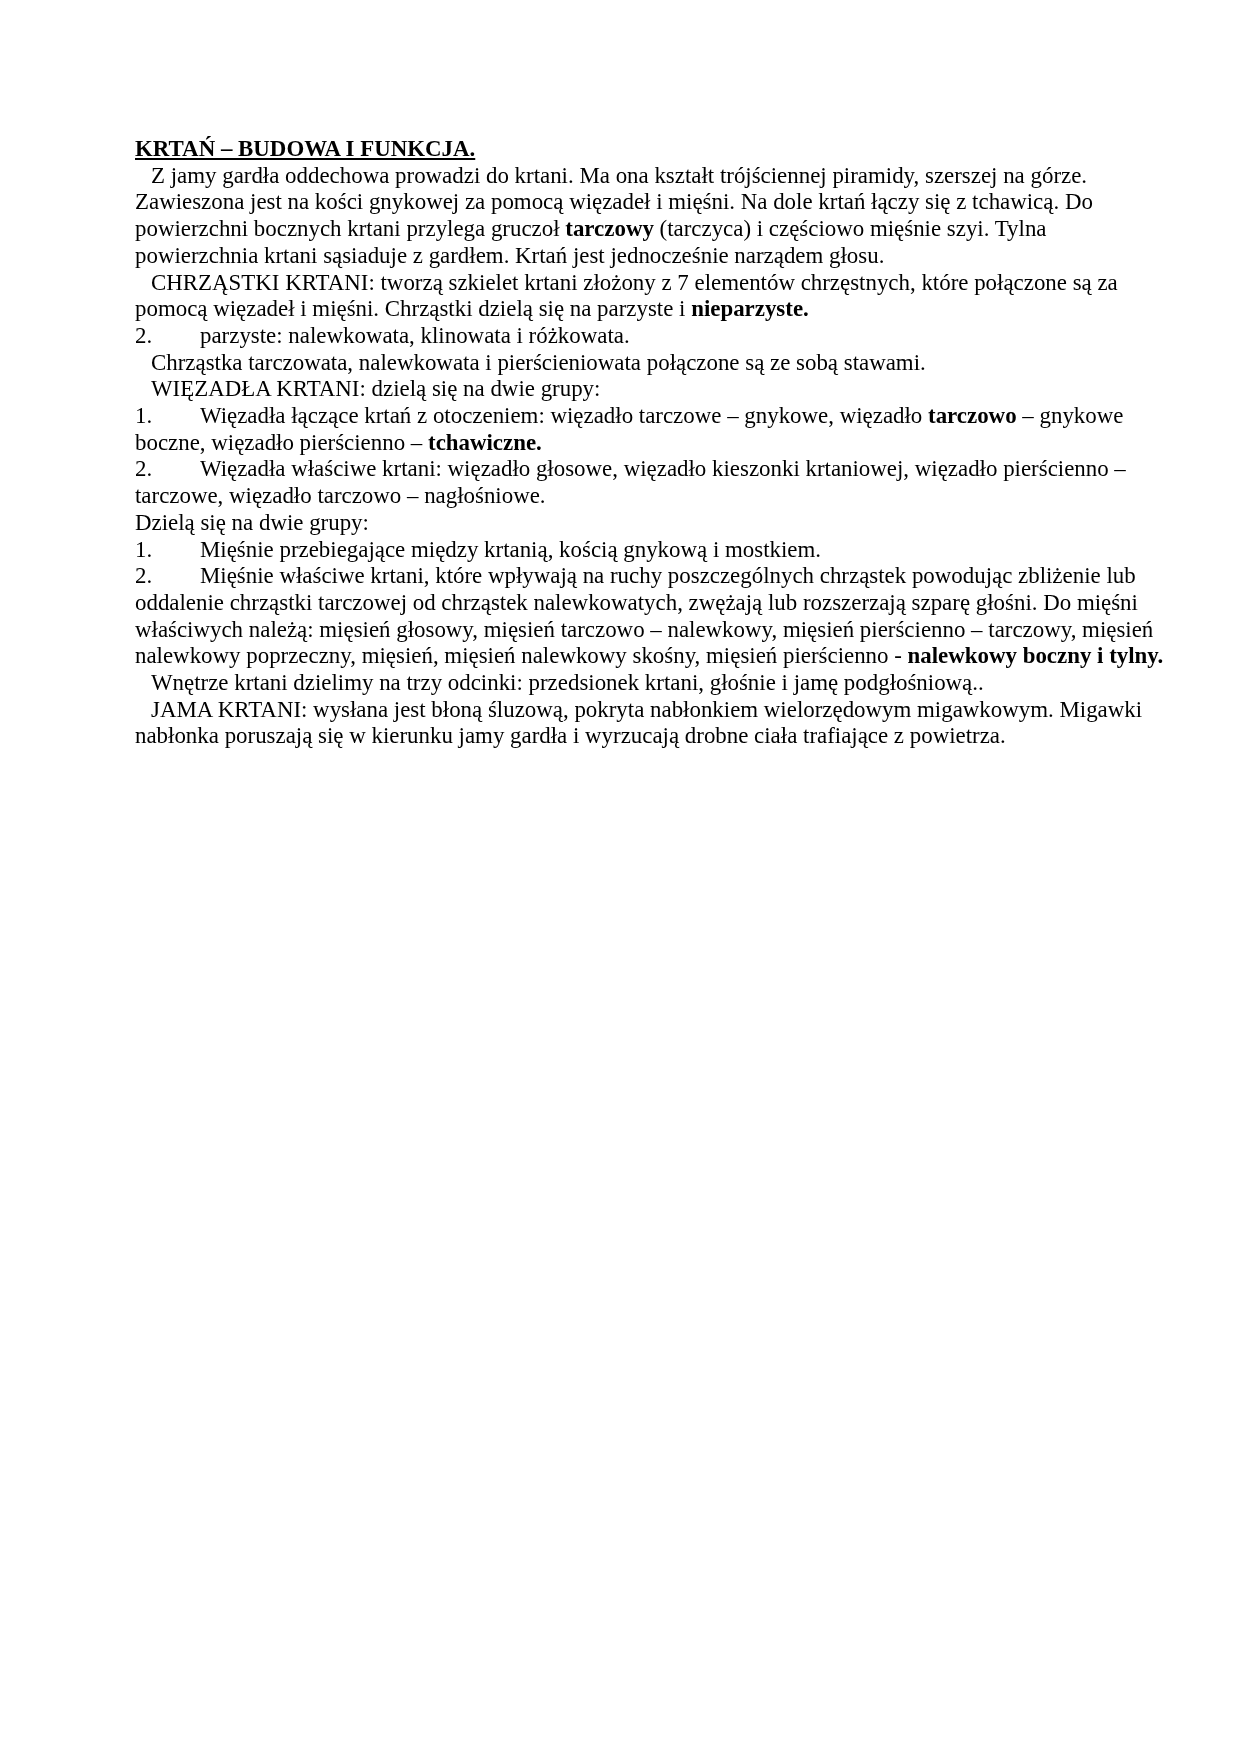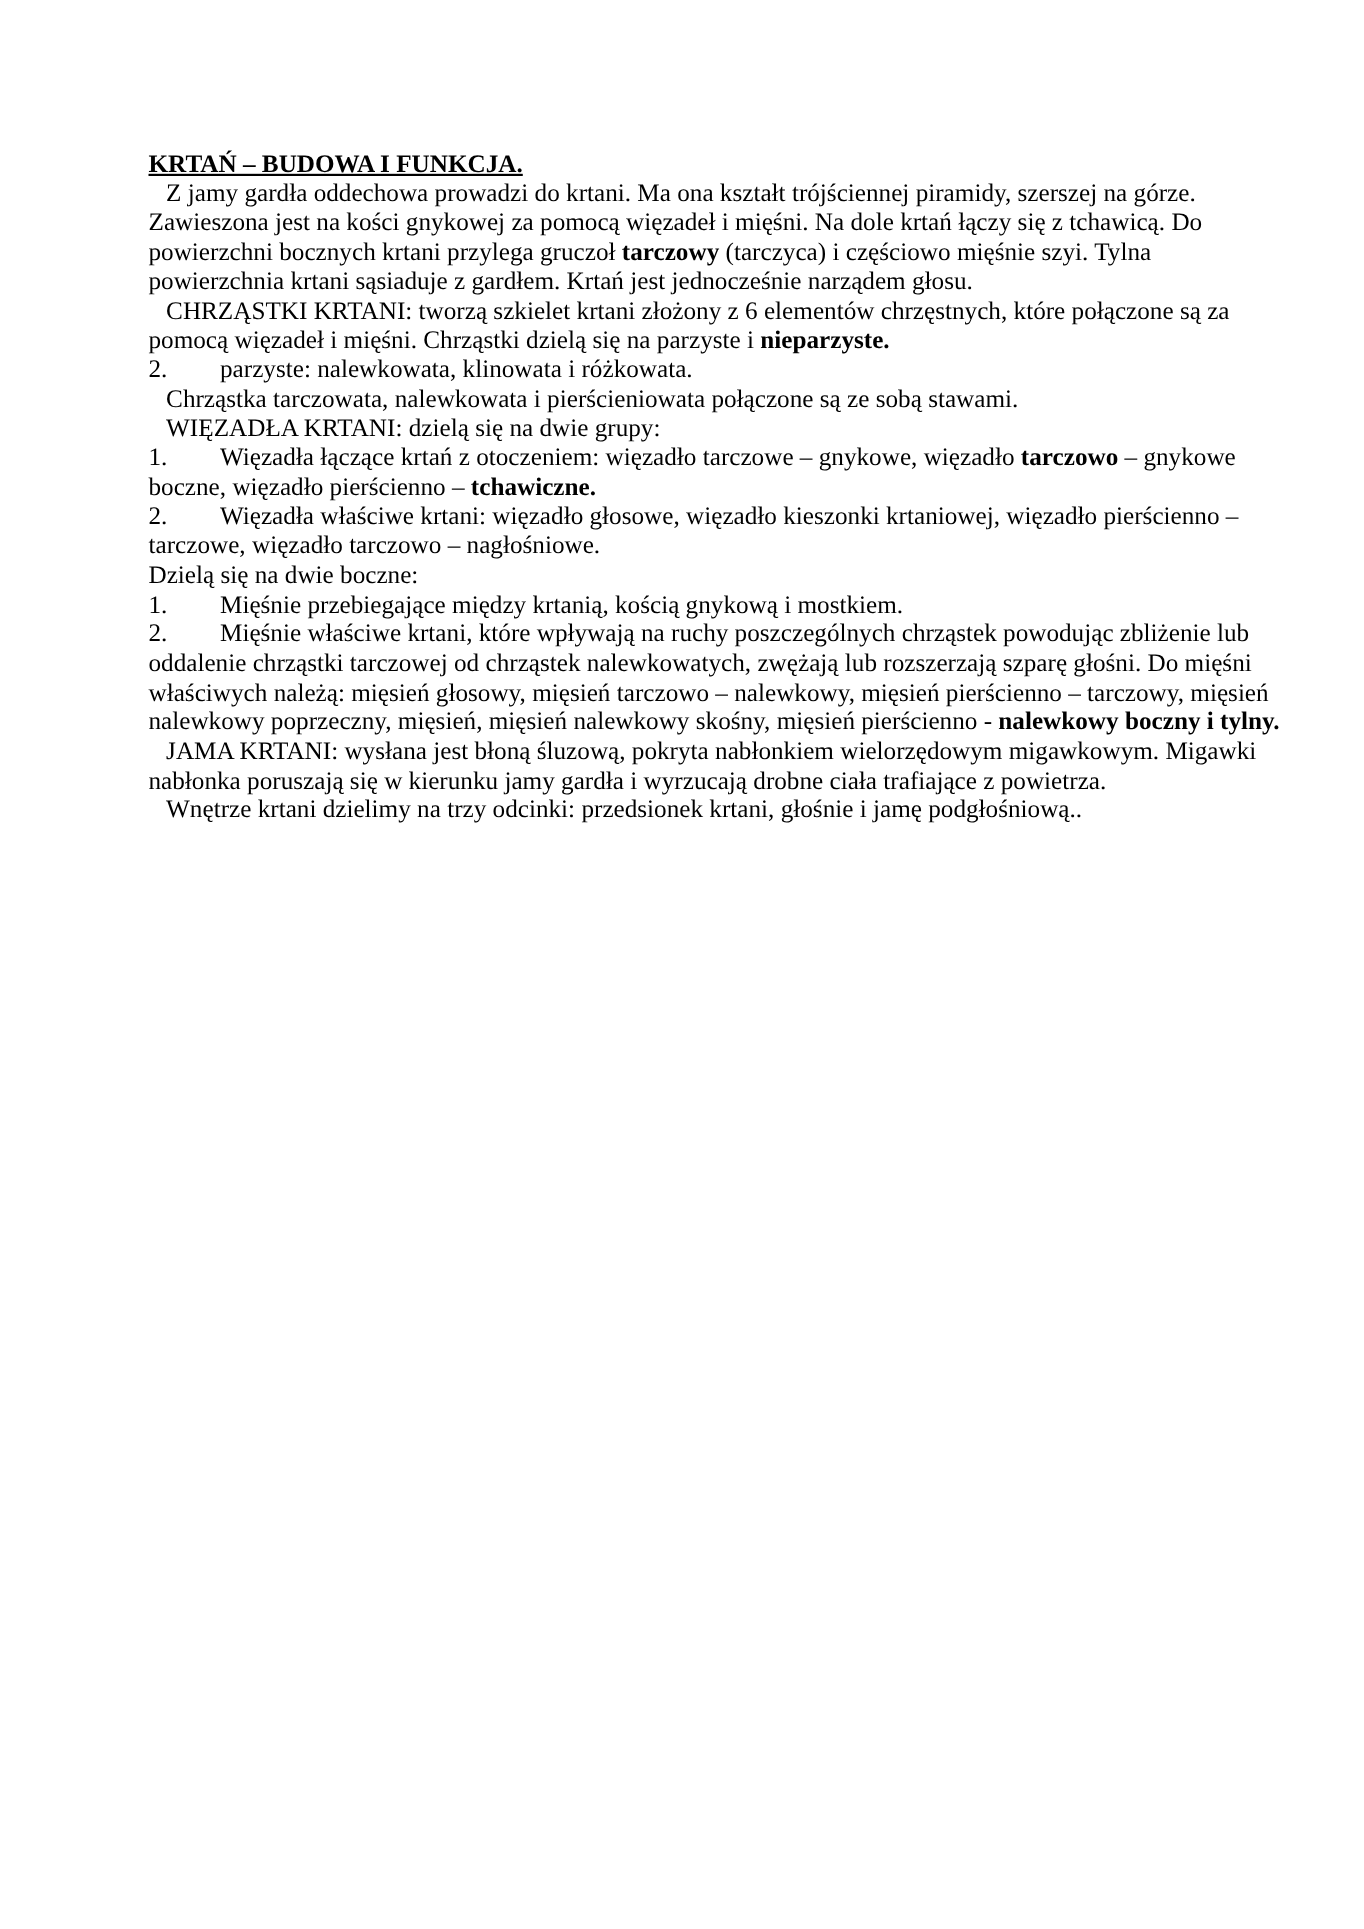--- a/index.html
+++ b/index.html
@@ -44,25 +44,25 @@
     font-weight: bold;
   }
 </style>
 </head>
 <body>
 
 <div class="page">
   <h1 class="doc-title">KRTAŃ – BUDOWA I FUNKCJA.</h1>
   <div class="doc-body">
       <p class="block indent"><span>Z jamy gardła oddechowa prowadzi do krtani. Ma ona kształt trójściennej piramidy, szerszej na górze. Zawieszona jest na kości gnykowej za pomocą więzadeł i mięśni. Na dole krtań łączy się z tchawicą. Do powierzchni bocznych krtani przylega gruczoł </span><span class="bold">tarczowy</span><span> (tarczyca) i częściowo mięśnie szyi. Tylna powierzchnia krtani sąsiaduje z gardłem. Krtań jest jednocześnie narządem głosu.</span></p>
-      <p class="block indent"><span>CHRZĄSTKI KRTANI: tworzą szkielet krtani złożony z 6 elementów chrzęstnych, które połączone są za pomocą więzadeł i mięśni. Chrząstki dzielą się na parzyste i </span><span class="bold">nieparzyste.</span></p>
+      <p class="block indent"><span>CHRZĄSTKI KRTANI: tworzą szkielet krtani złożony z 7 elementów chrzęstnych, które połączone są za pomocą więzadeł i mięśni. Chrząstki dzielą się na parzyste i </span><span class="bold">nieparzyste.</span></p>
       <p class="block"><span class="num">2.</span><span>parzyste: nalewkowata, klinowata i różkowata.</span></p>
       <p class="block indent"><span>Chrząstka tarczowata, nalewkowata i pierścieniowata połączone są ze sobą stawami.</span></p>
       <p class="block indent"><span>WIĘZADŁA KRTANI: dzielą się na dwie grupy:</span></p>
       <p class="block"><span class="num">1.</span><span>Więzadła łączące krtań z otoczeniem: więzadło tarczowe – gnykowe, więzadło </span><span class="bold">tarczowo</span><span> – gnykowe boczne, więzadło pierścienno – </span><span class="bold">tchawiczne.</span></p>
       <p class="block"><span class="num">2.</span><span>Więzadła właściwe krtani: więzadło głosowe, więzadło kieszonki krtaniowej, więzadło pierścienno – tarczowe, więzadło tarczowo – nagłośniowe.</span></p>
-      <p class="block"><span>Dzielą się na dwie boczne:</span></p>
+      <p class="block"><span>Dzielą się na dwie grupy:</span></p>
       <p class="block"><span class="num">1.</span><span>Mięśnie przebiegające między krtanią, kością gnykową i mostkiem.</span></p>
       <p class="block"><span class="num">2.</span><span>Mięśnie właściwe krtani, które wpływają na ruchy poszczególnych chrząstek powodując zbliżenie lub oddalenie chrząstki tarczowej od chrząstek nalewkowatych, zwężają lub rozszerzają szparę głośni. Do mięśni właściwych należą: mięsień głosowy, mięsień tarczowo – nalewkowy, mięsień pierścienno – tarczowy, mięsień nalewkowy poprzeczny, mięsień, mięsień nalewkowy skośny, mięsień pierścienno - </span><span class="bold">nalewkowy boczny i tylny.</span></p>
+      <p class="block indent"><span>Wnętrze krtani dzielimy na trzy odcinki: przedsionek krtani, głośnie i jamę podgłośniową..</span></p>
       <p class="block indent"><span>JAMA KRTANI: wysłana jest błoną śluzową, pokryta nabłonkiem wielorzędowym migawkowym. Migawki nabłonka poruszają się w kierunku jamy gardła i wyrzucają drobne ciała trafiające z powietrza.</span></p>
-      <p class="block indent"><span>Wnętrze krtani dzielimy na trzy odcinki: przedsionek krtani, głośnie i jamę podgłośniową..</span></p>
     </div>
 </div>
 
 </body></html>

